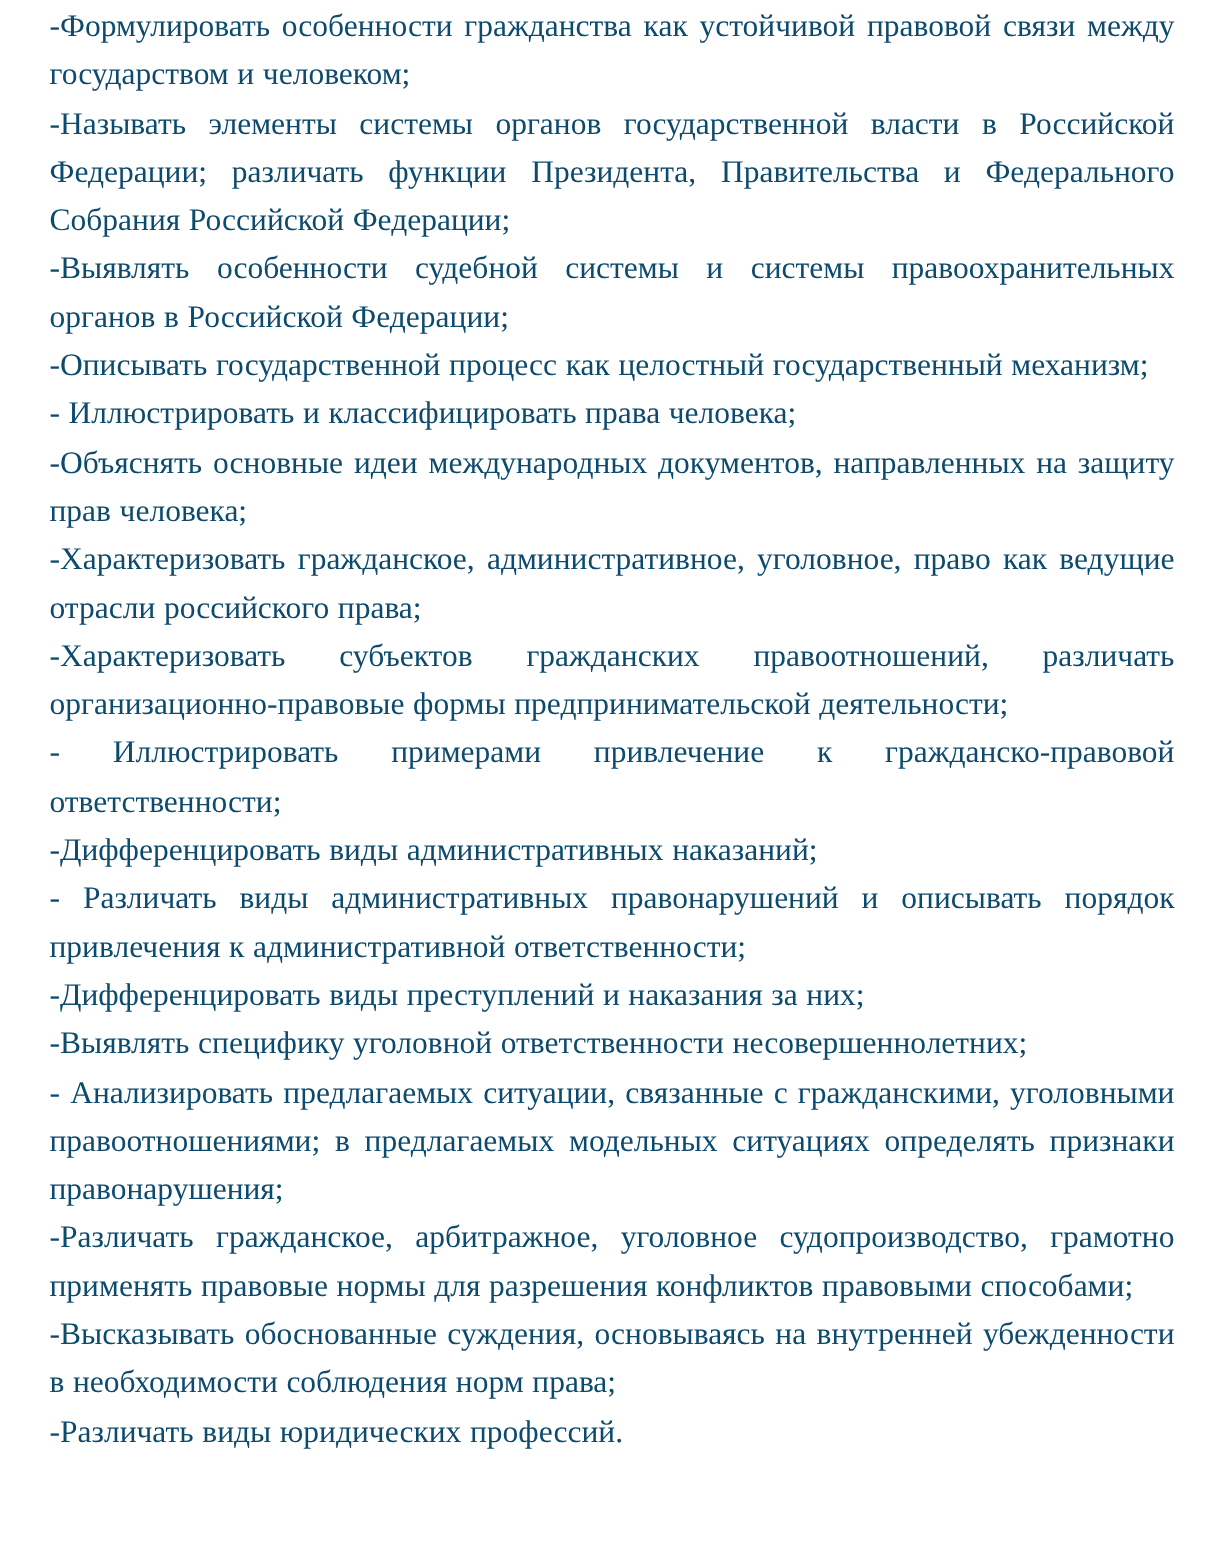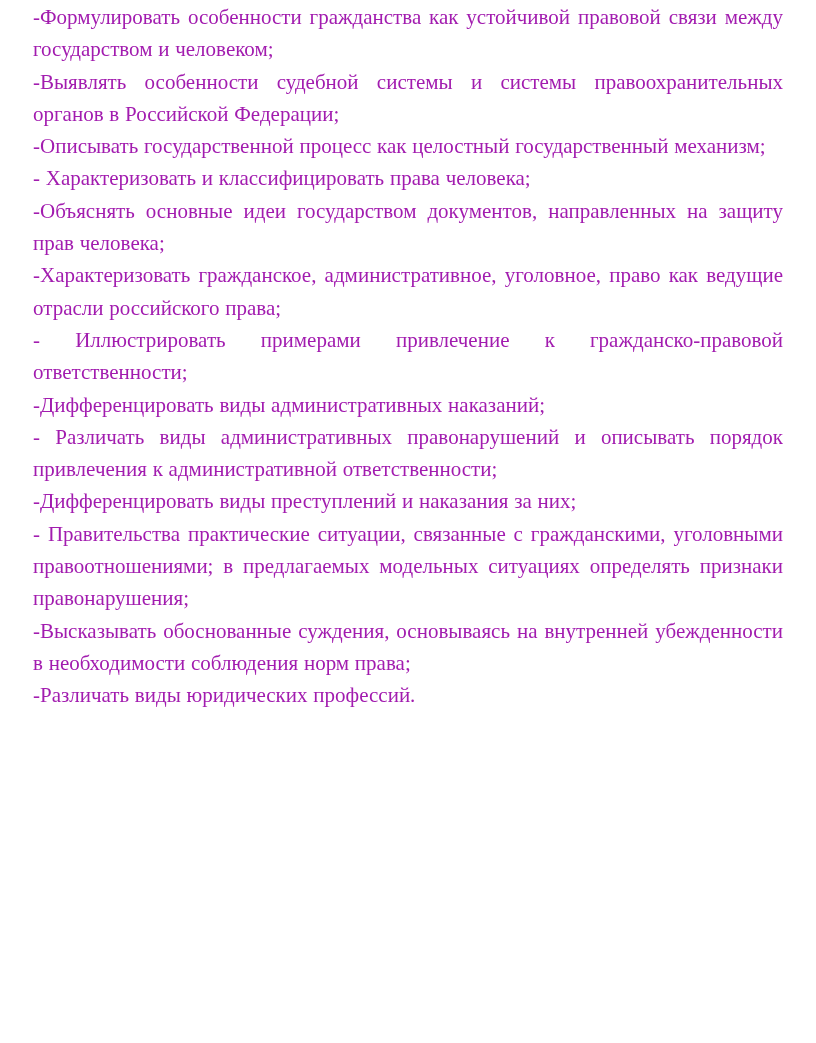--- a/index.html
+++ b/index.html
@@ -19,35 +19,39 @@
     width: 816px;
     height: 1043px;
     padding: 1px 33px 0 33px;
     background: #ffffff;
   }
   .para {
     margin: 0;
     font-size: 21px;
     line-height: 32.3px;
     text-align: justify;
-    color: #a21caf;
+    color: #0c4a6e;
     word-spacing: 0.5px;
   }
 </style>
 </head>
 <body>
 
 <div class="page">
   <p class="para">-Формулировать особенности гражданства как устойчивой правовой связи между государством и человеком;</p>
+  <p class="para">-Называть элементы системы органов государственной власти в Российской Федерации; различать функции Президента, Правительства и Федерального Собрания Российской Федерации;</p>
   <p class="para">-Выявлять особенности судебной системы и системы правоохранительных органов в Российской Федерации;</p>
   <p class="para">-Описывать государственной процесс как целостный государственный механизм;</p>
-  <p class="para">- Характеризовать и классифицировать права человека;</p>
-  <p class="para">-Объяснять основные идеи государством документов, направленных на защиту прав человека;</p>
+  <p class="para">- Иллюстрировать и классифицировать права человека;</p>
+  <p class="para">-Объяснять основные идеи международных документов, направленных на защиту прав человека;</p>
   <p class="para">-Характеризовать гражданское, административное, уголовное, право как ведущие отрасли российского права;</p>
+  <p class="para">-Характеризовать субъектов гражданских правоотношений, различать организационно-правовые формы предпринимательской деятельности;</p>
   <p class="para">- Иллюстрировать примерами привлечение к гражданско-правовой ответственности;</p>
   <p class="para">-Дифференцировать виды административных наказаний;</p>
   <p class="para">- Различать виды административных правонарушений и описывать порядок привлечения к административной ответственности;</p>
   <p class="para">-Дифференцировать виды преступлений и наказания за них;</p>
-  <p class="para">- Правительства практические ситуации, связанные с гражданскими, уголовными правоотношениями; в предлагаемых модельных ситуациях определять признаки правонарушения;</p>
+  <p class="para">-Выявлять специфику уголовной ответственности несовершеннолетних;</p>
+  <p class="para">- Анализировать предлагаемых ситуации, связанные с гражданскими, уголовными правоотношениями; в предлагаемых модельных ситуациях определять признаки правонарушения;</p>
+  <p class="para">-Различать гражданское, арбитражное, уголовное судопроизводство, грамотно применять правовые нормы для разрешения конфликтов правовыми способами;</p>
   <p class="para">-Высказывать обоснованные суждения, основываясь на внутренней убежденности в необходимости соблюдения норм права;</p>
   <p class="para">-Различать виды юридических профессий.</p>
 
 </div>
 
 </body></html>

